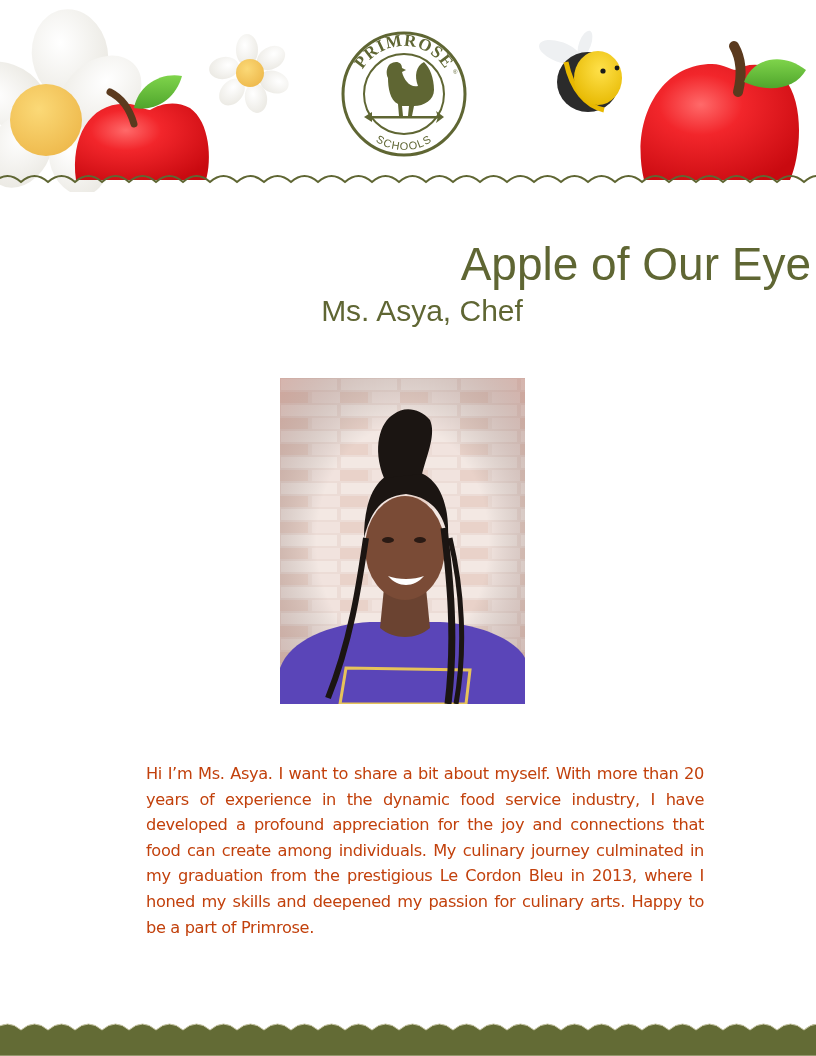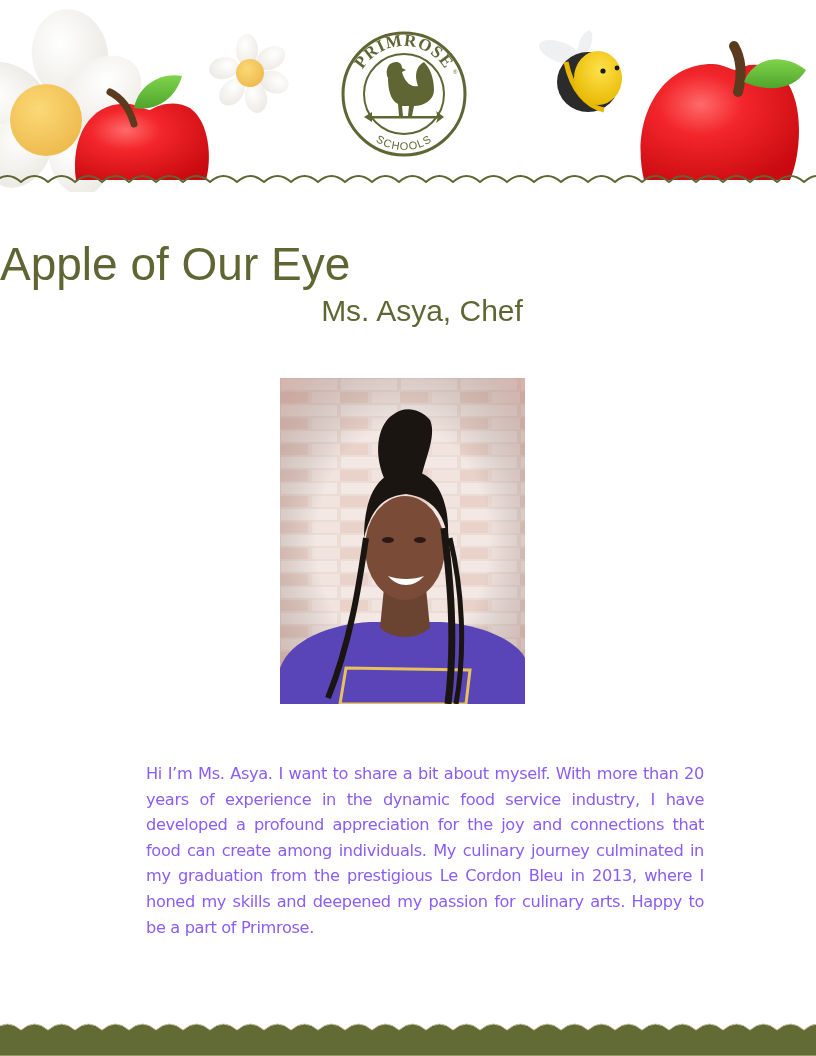--- a/index.html
+++ b/index.html
@@ -3,38 +3,38 @@
 <meta charset="utf-8">
 <style>
   html, body { margin: 0; padding: 0; }
   body {
     width: 816px; height: 1056px; position: relative; overflow: hidden;
     background: #ffffff;
     font-family: "Liberation Sans", sans-serif;
   }
   #header-art { position: absolute; left: 0; top: 0; width: 816px; height: 192px; }
   .title {
-    position: absolute; left: 0; width: 796px; top: 236px;
-    text-align: left; color: #5f6633;
+    position: absolute; left: 15px; width: 796px; top: 236px;
+    text-align: right; color: #5f6633;
     font-family: "Liberation Sans", sans-serif; font-size: 46px; line-height: 56px;
     margin: 0; font-weight: normal;
   }
   .subtitle {
     position: absolute; left: 0; width: 796px; top: 292px;
     text-align: center; color: #5f6633;
     font-family: "Liberation Sans", sans-serif; font-size: 30px; line-height: 38px;
     margin: 0; font-weight: normal; padding-left: 24px;
   }
   .photo {
     position: absolute; left: 280px; top: 378px; width: 245px; height: 326px; overflow: hidden;
   }
   .bio {
     position: absolute; left: 146px; top: 761px; width: 558px;
     font-family: "DejaVu Sans", sans-serif; font-size: 16.2px; line-height: 25.6px;
-    color: #8b5cf6; text-align: justify; margin: 0; letter-spacing: -0.35px;
+    color: #c2410c; text-align: justify; margin: 0; letter-spacing: -0.35px;
   }
   #footer-border { position: absolute; left: 0; top: 1020px; width: 816px; height: 36px; }
 </style>
 </head>
 <body>
 
 <svg id="header-art" viewBox="0 0 816 192" xmlns="http://www.w3.org/2000/svg">
   <defs>
     <radialGradient id="appleGrad" cx="0.38" cy="0.35" r="0.75">
       <stop offset="0" stop-color="#ff6a6a"></stop>

